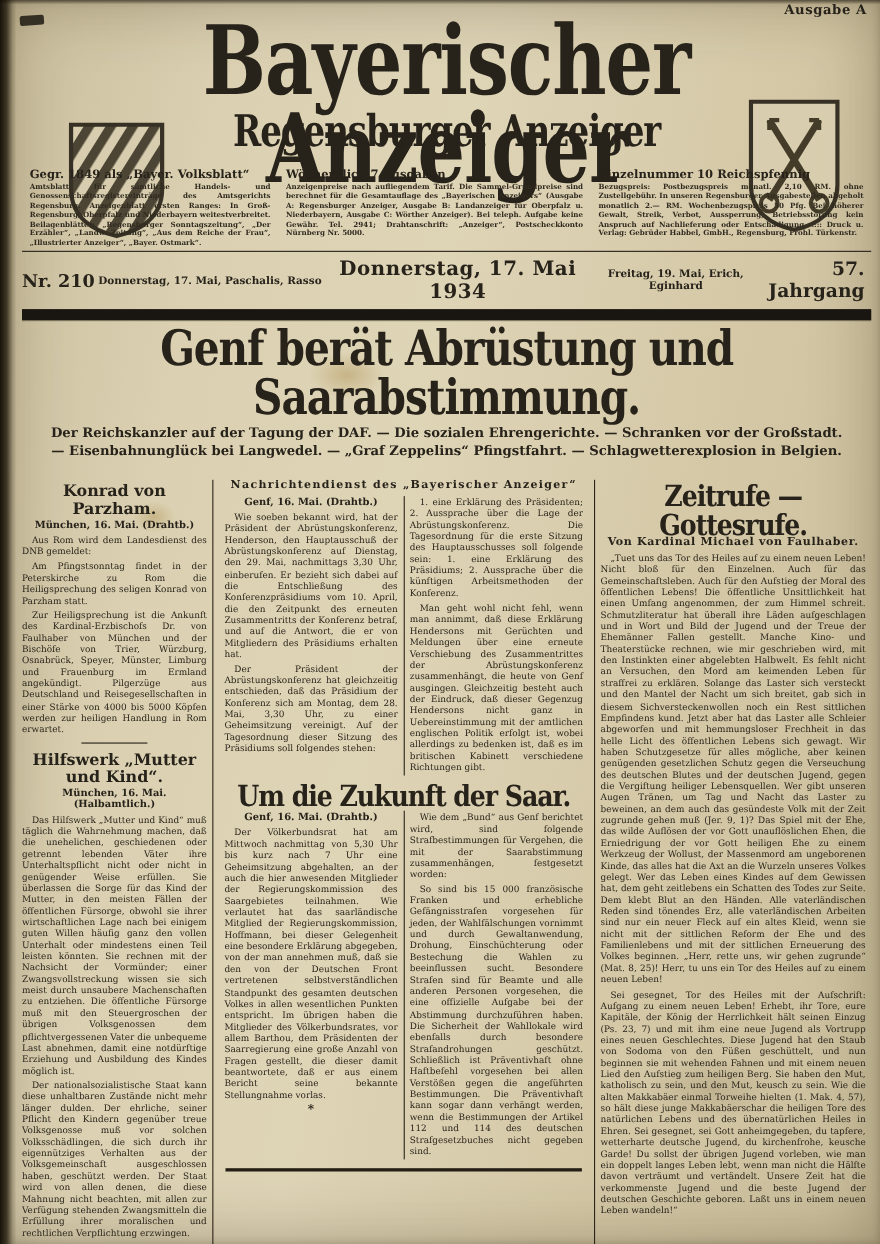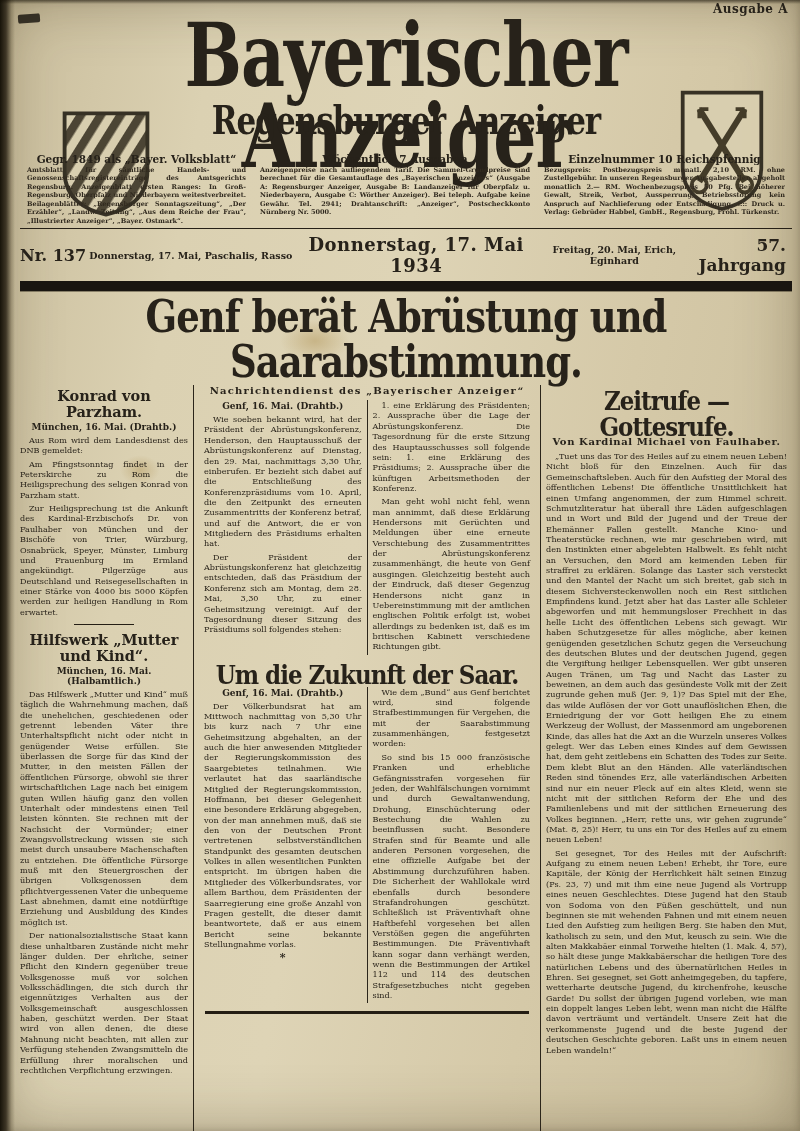--- a/index.html
+++ b/index.html
@@ -29,21 +29,21 @@
   .tagline{font-size:15px;font-weight:bold;margin:2px 0 3px;letter-spacing:.3px;}
   .crest{position:absolute;z-index:0;opacity:.92;}
   .crest-left{left:40px;top:92px;}
   .crest-right{right:26px;top:72px;}
   .masthead h1,.masthead h2,.tagline{position:relative;z-index:1;}
 
   .inforow{display:flex;border-bottom:1.5px solid #262016;padding:1px 0 3px;position:relative;z-index:1;}
   .infocell{padding:0 7px;}
   .infocell + .infocell{border-left:0;}
   .ic-l{width:30%;} .ic-m{width:37%;} .ic-r{width:33%;}
-  .infohead{font-weight:bold;font-size:10.5px;text-align:center;margin:0 0 1px;}
+  .infohead{font-weight:bold;font-size:10.5px;text-align:left;margin:0 0 1px;}
   .infotext{font-size:6.5px;line-height:1.3;text-align:justify;margin:0;font-weight:bold;color:#312a1f;}
 
   .daterow{display:flex;align-items:center;padding:5px 2px 5px 0;}
   .issue-no{font-size:16px;font-weight:bold;width:70px;}
   .day-note{font-size:9.5px;font-weight:bold;}
   .d-left{width:215px;}
   .date-center{font-size:18px;font-weight:bold;width:230px;text-align:center;letter-spacing:.5px;}
   .d-right{width:170px;text-align:center;}
   .volume{font-size:17px;font-weight:bold;flex:1;text-align:right;padding-right:4px;}
   .thickbar{height:10px;background:#191510;box-shadow:0 1px 0 rgba(25,20,10,.4);}
@@ -128,31 +128,32 @@
           <p class="infotext">Anzeigenpreise nach aufliegendem Tarif. Die Sammel-Grundpreise sind berechnet für die Gesamtauflage des „Bayerischen Anzeigers“ (Ausgabe A: Regensburger Anzeiger, Ausgabe B: Landanzeiger für Oberpfalz u. Niederbayern, Ausgabe C: Wörther Anzeiger). Bei teleph. Aufgabe keine Gewähr. Tel. 2941; Drahtanschrift: „Anzeiger“, Postscheckkonto Nürnberg Nr. 5000.</p>
         </div>
         <div class="infocell ic-r">
           <p class="infohead">Einzelnummer 10 Reichspfennig</p>
           <p class="infotext">Bezugspreis: Postbezugspreis monatl. 2,10 RM. ohne Zustellgebühr. In unseren Regensburger Ausgabestellen abgeholt monatlich 2.— RM. Wochenbezugspreis 50 Pfg. Bei höherer Gewalt, Streik, Verbot, Aussperrung, Betriebsstörung kein Anspruch auf Nachlieferung oder Entschädigung. :::: Druck u. Verlag: Gebrüder Habbel, GmbH., Regensburg, Fröhl. Türkenstr.</p>
         </div>
       </div>
     </div>
 
     <div class="daterow">
-      <span class="issue-no">Nr. 137</span>
+      <span class="issue-no">Nr. 210</span>
       <span class="day-note d-left">Donnerstag, 17. Mai, Paschalis, Rasso</span>
       <span class="date-center">Donnerstag, 17. Mai 1934</span>
-      <span class="day-note d-right">Freitag, 20. Mai, Erich, Eginhard</span>
+      <span class="day-note d-right">Freitag, 19. Mai, Erich, Eginhard</span>
       <span class="volume">57. Jahrgang</span>
     </div>
 
     <div class="thickbar"></div>
 
     <div class="lead">
       <h2 class="lead-headline"><span class="gothic" style="transform:scaleY(1.2);letter-spacing:-1px;">Genf berät Abrüstung und Saarabstimmung.</span></h2>
+      <p class="lead-deck">Der Reichskanzler auf der Tagung der DAF. — Die sozialen Ehrengerichte. — Schranken vor der Großstadt. — Eisenbahnunglück bei Langwedel. — „Graf Zeppelins“ Pfingstfahrt. — Schlagwetterexplosion in Belgien.</p>
     </div>
 
     <div class="body">
 
       <div class="col col-left">
         <h4 class="art-sm">Konrad von Parzham.</h4>
         <p class="dateline">München, 16. Mai. (Drahtb.)</p>
         <p class="bodytext">Aus Rom wird dem Landesdienst des DNB gemeldet:</p>
         <p class="bodytext">Am Pfingstsonntag findet in der Peterskirche zu Rom die Heiligsprechung des seligen Konrad von Parzham statt.</p>
         <p class="bodytext">Zur Heiligsprechung ist die Ankunft des Kardinal-Erzbischofs Dr. von Faulhaber von München und der Bischöfe von Trier, Würzburg, Osnabrück, Speyer, Münster, Limburg und Frauenburg im Ermland angekündigt. Pilgerzüge aus Deutschland und Reisegesellschaften in einer Stärke von 4000 bis 5000 Köpfen werden zur heiligen Handlung in Rom erwartet.</p>

